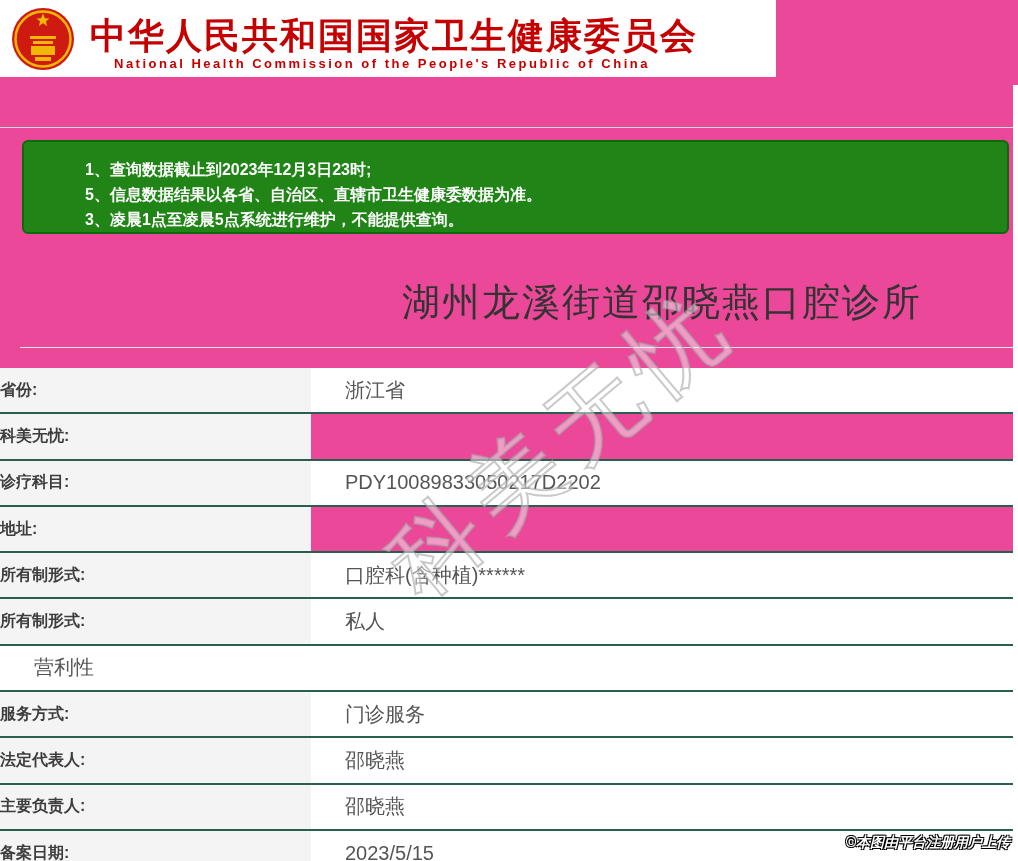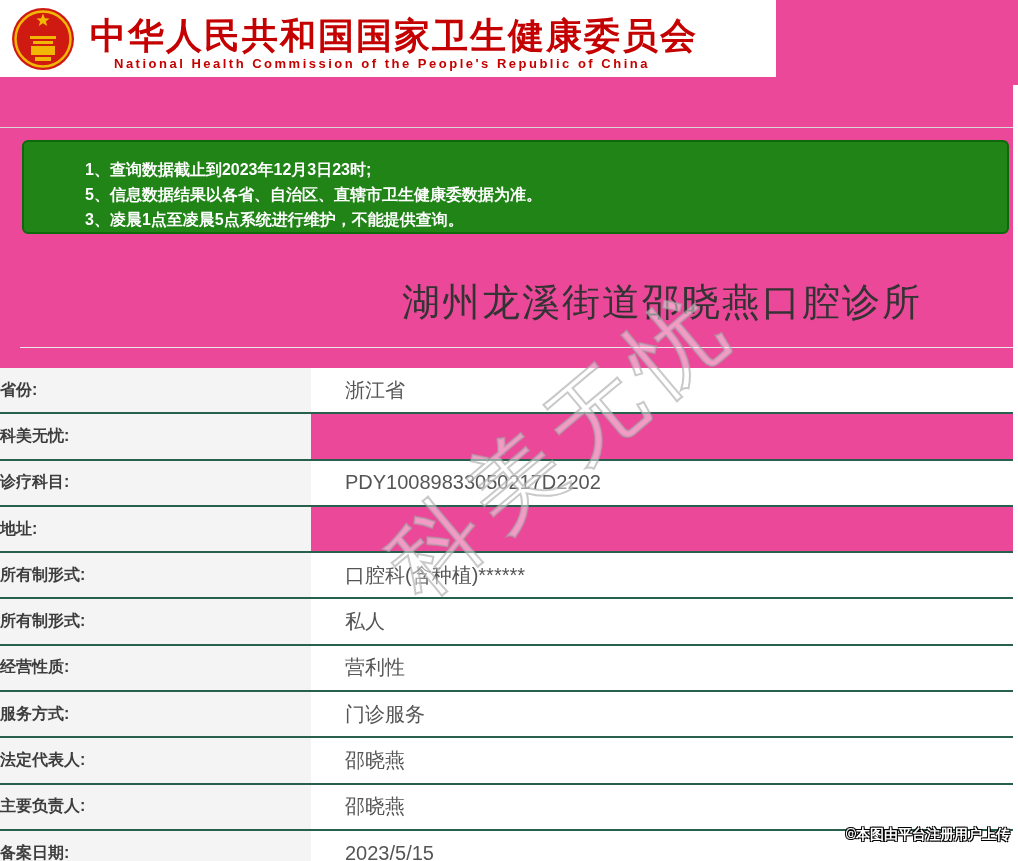--- a/index.html
+++ b/index.html
@@ -34,22 +34,22 @@
   .cell-value{flex:1;background:#ffffff;padding-left:34px;
     display:flex;align-items:center;font-size:20px;color:#555555;}
 
   
   .watermark{position:absolute;left:400px;top:530px;height:92px;line-height:92px;
     font-size:92px;letter-spacing:12px;white-space:nowrap;z-index:5;
     transform:rotate(-40deg);transform-origin:0 50%;
     color:rgba(255,255,255,0.45);-webkit-text-stroke:2px rgba(165,165,165,0.6);pointer-events:none;}
 
   
-  .copyright{position:absolute;right:8px;bottom:17px;font-size:14px;font-weight:bold;color:#ffffff;z-index:6;
-    text-shadow:-1px -1px 0 #000,1px -1px 0 #000,-1px 1px 0 #000,1px 1px 0 #000;white-space:nowrap;}
+  .copyright{position:absolute;right:8px;bottom:9px;font-size:14px;font-weight:bold;color:#ffffff;z-index:6;
+    text-shadow:-1px -1px 0 #000,1px -1px 0 #000,-1px 1px 0 #000,1px 1px 0 #000;white-space:nowrap;font-style:italic;}
 </style>
 </head>
 <body>
 
 <div class="page">
 
   <div class="header-white">
     <svg class="emblem" viewBox="0 0 66 70" aria-hidden="true">
       <circle cx="33" cy="35" r="31" fill="#cf1a12"></circle>
       <circle cx="33" cy="35" r="27.5" fill="none" stroke="#f2b705" stroke-width="2.5"></circle>
@@ -99,21 +99,20 @@
       <div class="cell-label">所有制形式:</div>
       <div class="cell-value">口腔科(含种植)******</div>
     </div>
 
     <div class="row">
       <div class="cell-label">所有制形式:</div>
       <div class="cell-value">私人</div>
     </div>
 
     <div class="row">
-      <div class="cell-label">经营性质:</div>
       <div class="cell-value">营利性</div>
     </div>
 
     <div class="row">
       <div class="cell-label">服务方式:</div>
       <div class="cell-value">门诊服务</div>
     </div>
 
     <div class="row">
       <div class="cell-label">法定代表人:</div>

